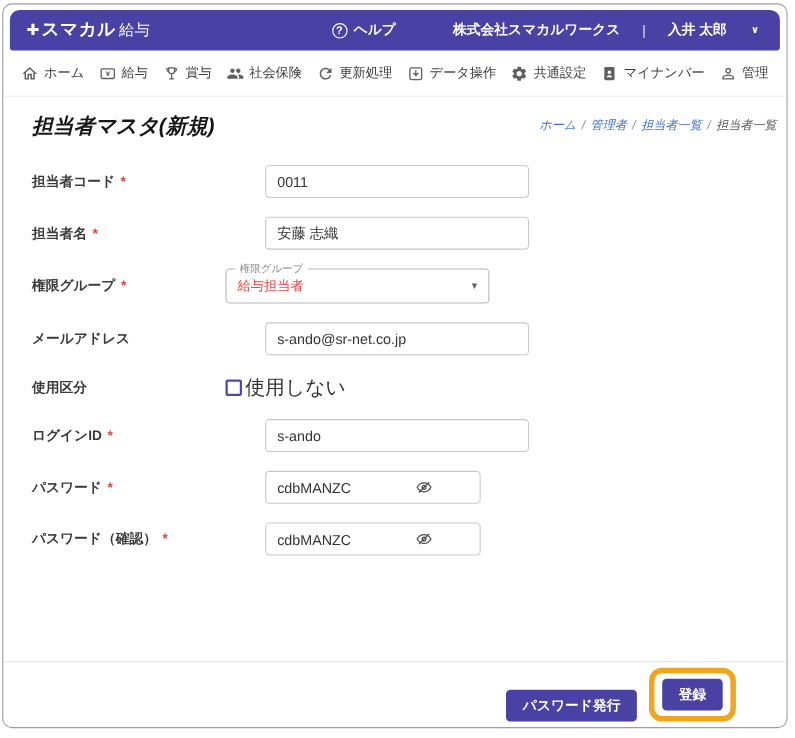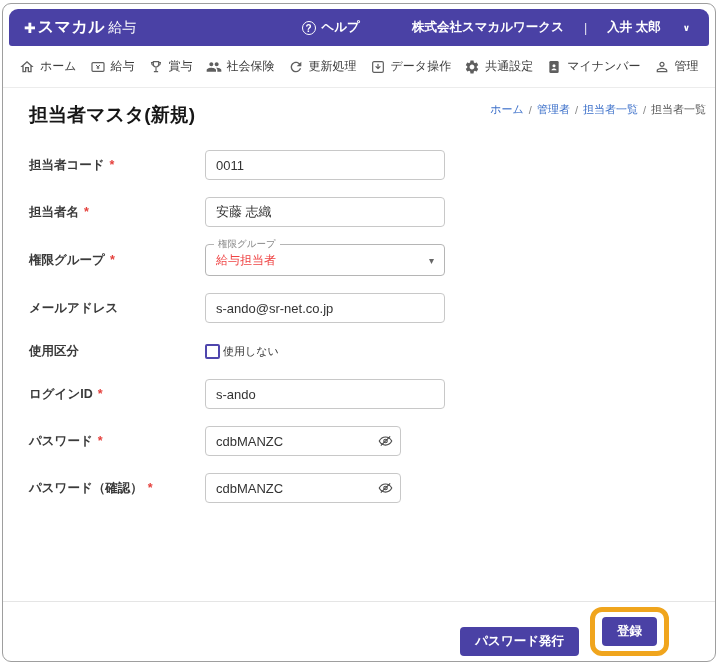--- a/index.html
+++ b/index.html
@@ -36,53 +36,53 @@
   .nav {
     height:42px; flex-shrink:0; display:flex; align-items:center;
     padding:0 16px; gap:13px; border-bottom:1px solid #ececec;
   }
   .nav-item { display:flex; align-items:center; gap:5px; font-size:12px;
               color:#3c3c3c; cursor:pointer; white-space:nowrap; }
   .nav-icon { display:flex; }
   .nav-icon svg { width:16px; height:16px; }
   
   .main { flex:1; display:flex; flex-direction:column; }
-  .title-row { display:flex; align-items:flex-start; justify-content:space-between;
-               padding:14px 9px 0 26px; }
+  .title-row { display:flex; align-items:center; justify-content:space-between;
+               padding:14px 9px 0 26px;font-style:italic; }
   .page-title { margin:0; font-size:19px; color:#161616; font-weight:bold; }
   .breadcrumb { font-size:11px; color:#888; display:flex; gap:5px;
                 align-items:center; padding-bottom:3px; }
   .breadcrumb a { color:#3b6fc9; text-decoration:none; cursor:pointer; }
   .bc-current { color:#555; }
   
   .form { padding:22px 0 0 26px; }
   .form-row { display:flex; align-items:center; margin-bottom:17px; min-height:30px; }
   .form-row.checkbox-row { min-height:22px; }
   .form-label { width:176px; font-size:12.5px; color:#3a3a3a; font-weight:bold; }
   .req { color:#e5413d; margin-left:5px; font-weight:bold; }
   .text-input {
     width:240px; height:30px; border:1px solid #c8c8c8; border-radius:4px;
     padding:0 10px; font-size:13px; color:#333; background:#fff;
-    font-family:inherit; outline:none;
+    font-family:inherit; outline:none;margin-left:36px;
   }
   .input-wrap { position:relative; width:196px; }
   .input-wrap .text-input { width:100%; padding-right:30px; }
   .eye { position:absolute; right:8px; top:50%; transform:translateY(-50%);
          display:flex; cursor:pointer; }
   .select-box {
     position:relative; width:240px; height:32px; border:1px solid #b5b5b5;
     border-radius:4px; display:flex; align-items:center; padding:0 10px; cursor:pointer;
   }
   .select-label { position:absolute; top:-7px; left:8px; background:#fff;
                   padding:0 4px; font-size:9.5px; color:#8a8a8a; }
   .select-value { font-size:12px; color:#ef4444; }
   .select-caret { margin-left:auto; color:#666; font-size:10px; }
   .checkbox { width:15px; height:15px; border:2px solid #4f46ad; border-radius:2px;
               background:#fff; cursor:pointer; flex-shrink:0; }
-  .checkbox-label { font-size:11px; color:#333; margin-left:3px; }
+  .checkbox-label { font-size:18px; color:#333; margin-left:3px; }
   
   .footer-section {
     margin-top:auto; flex-shrink:0; border-top:1px solid #e5e5e5;
     display:flex; justify-content:flex-end; align-items:flex-end;
     padding:5px 46px 5px 0;
   }
   .btn {
     background:#4a41a5; color:#fff; border:none; border-radius:4px; height:29px;
     padding:0 15px; font-size:12.5px; font-weight:bold; cursor:pointer;
     font-family:inherit;

